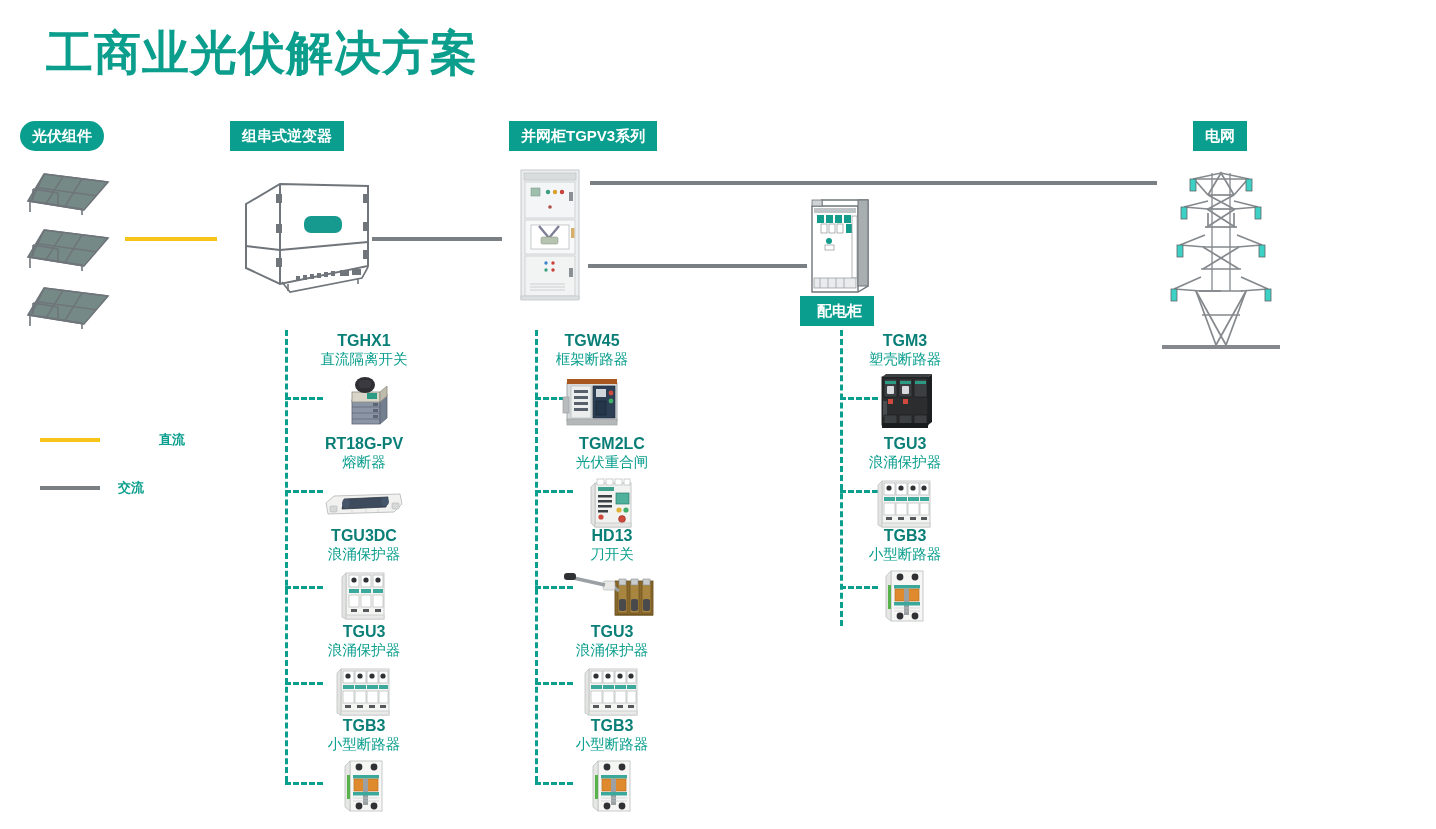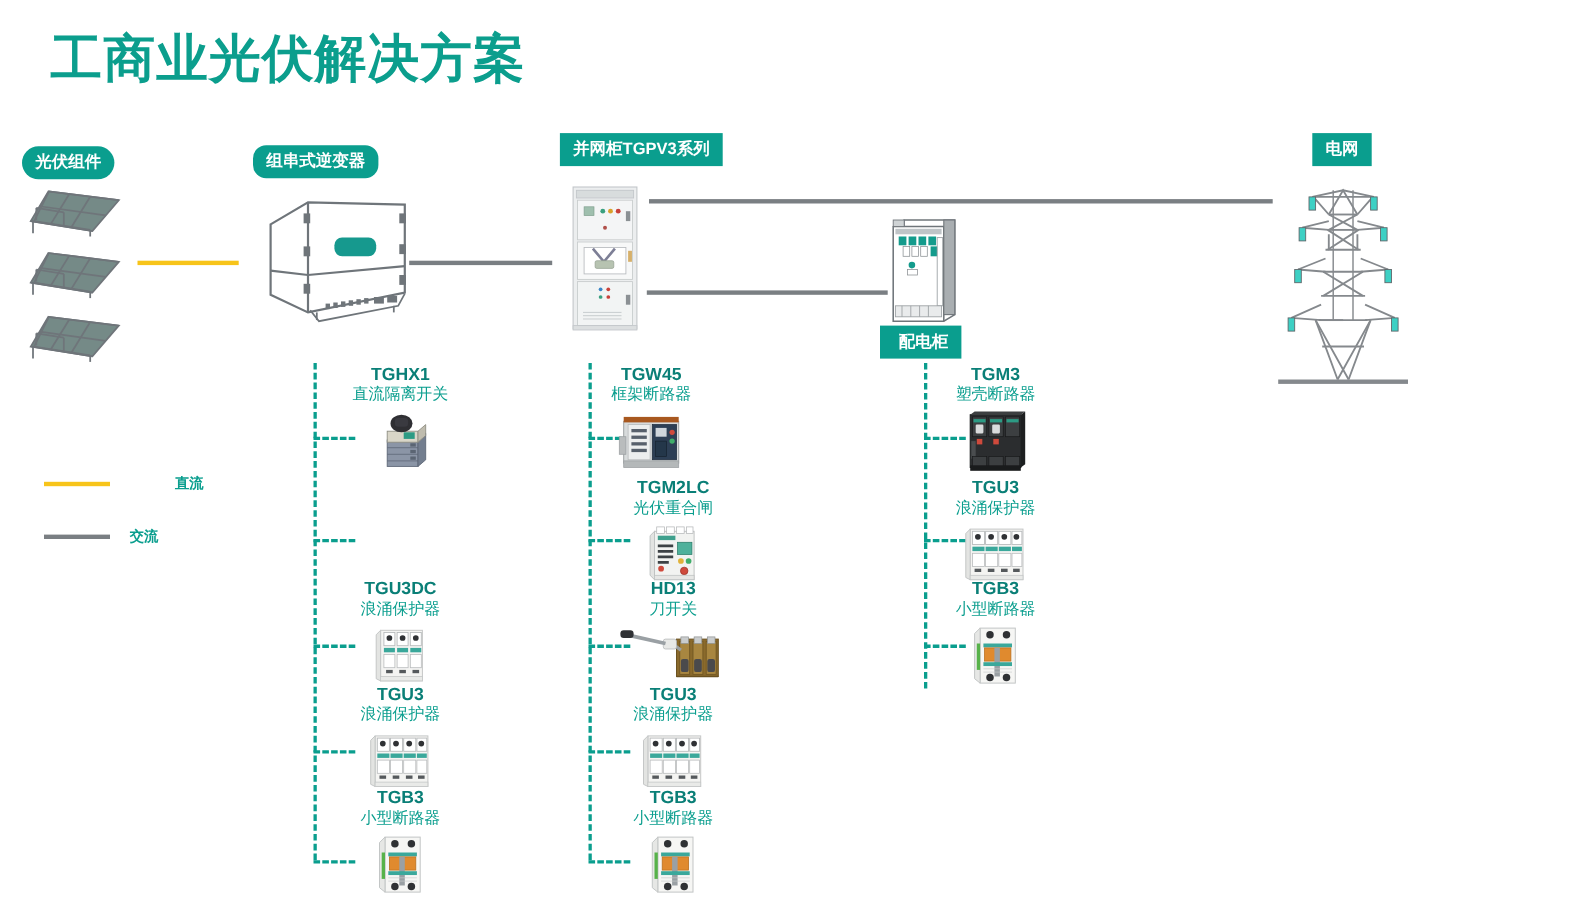--- a/index.html
+++ b/index.html
@@ -43,22 +43,22 @@
   
   svg{display:block;overflow:visible;}
 </style>
 </head>
 <body>
 
 <div class="stage">
 
   <div class="abs" id="page-title">工商业光伏解决方案</div>
 
-  <div class="abs badge" style="left:20px;top:133px;border-radius:15px;">光伏组件</div>
-  <div class="abs badge" style="left:230px;top:132px;border-radius:12px;">组串式逆变器</div>
+  <div class="abs badge" style="left:20px;top:121px;border-radius:15px;">光伏组件</div>
+  <div class="abs badge" style="left:230px;top:121px;">组串式逆变器</div>
   <div class="abs badge" style="left:509px;top:121px;">并网柜TGPV3系列</div>
   <div class="abs badge" style="left:1193px;top:121px;">电网</div>
   <div class="abs badge" style="left:800px;top:296px;padding-left:17px;">配电柜</div>
 
   <div class="abs" style="left:22px;top:168px;">
     <svg width="92" height="48" viewBox="0 0 92 48">
       <g stroke="#6f757a" stroke-width="1.6" fill="none">
         <path d="M22 6 L86 14 L62 42 L6 33 Z" fill="#5d7672" fill-opacity="0.85"></path>
         <path d="M22 6 L86 14"></path>
           <path d="M6 33 L62 42"></path>
@@ -299,20 +299,41 @@
             <path d="M17 47 H45"></path>
         </g>
         <g fill="#5b6573">
           <rect x="38" y="31" width="5" height="3"></rect>
             <rect x="38" y="37" width="5" height="3"></rect>
           <rect x="38" y="43" width="5" height="3"></rect>
         </g>
       </svg>
     </div>
   </div>
+  <div class="abs product" style="left:259px;top:435px;">
+    <div class="p-code">RT18G-PV</div>
+    <div class="p-name">熔断器</div>
+    <div class="p-img">
+      <svg width="84" height="34" viewBox="0 0 84 34">
+        <path d="M4 16 L12 9 L78 7 L80 17 L72 25 L6 27 Z" fill="#f1f1ef" stroke="#b9bcbd" stroke-width="0.9"></path>
+        <path d="M22 12 L66 10 L64 20 L20 22 Z" fill="#3d4b5c" stroke="#2c3642" stroke-width="0.8"></path>
+        <ellipse cx="24" cy="16.5" rx="4" ry="4.5" fill="#46566a"></ellipse>
+        <ellipse cx="63" cy="14.5" rx="4" ry="4.5" fill="#46566a"></ellipse>
+        <g fill="#d7d9d9" stroke="#b3b6b7" stroke-width="0.6">
+          <rect x="8" y="19" width="7" height="6" rx="1"></rect>
+          <rect x="70" y="16" width="7" height="6" rx="1"></rect>
+        </g>
+        <g stroke="#c9cccd" stroke-width="0.7">
+          <path d="M30 23 L30 26"></path>
+            <path d="M44 22.5 L44 25.5"></path>
+            <path d="M56 22 L56 25"></path>
+        </g>
+      </svg>
+    </div>
+  </div>
   <div class="abs product" style="left:259px;top:527px;">
     <div class="p-code">TGU3DC</div>
     <div class="p-name">浪涌保护器</div>
     <div class="p-img">
       <svg width="52" height="58" viewBox="0 0 52 58">
         <rect x="8" y="6" width="38" height="46" fill="#f4f4f2" stroke="#c4c6c6" stroke-width="0.9"></rect>
         <path d="M8 6 L4 10 L4 50 L8 52 Z" fill="#e3e4e2" stroke="#c4c6c6" stroke-width="0.9"></path>
         <g fill="#ffffff" stroke="#b7babb" stroke-width="0.8">
           <rect x="11" y="8" width="10" height="12"></rect>
             <rect x="23" y="8" width="10" height="12"></rect>

